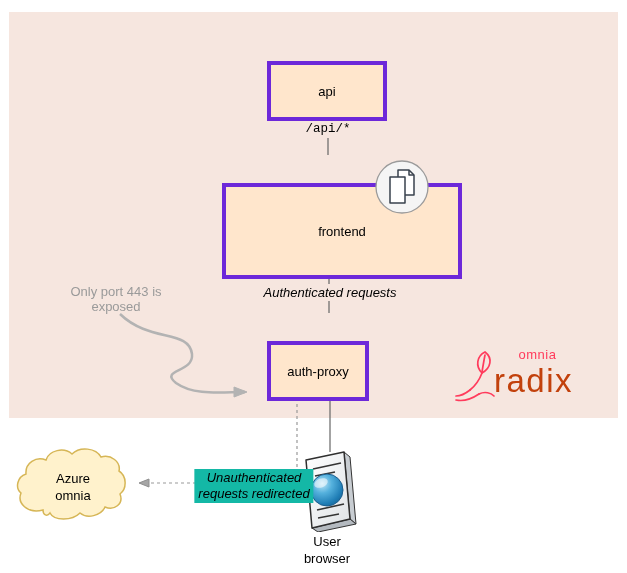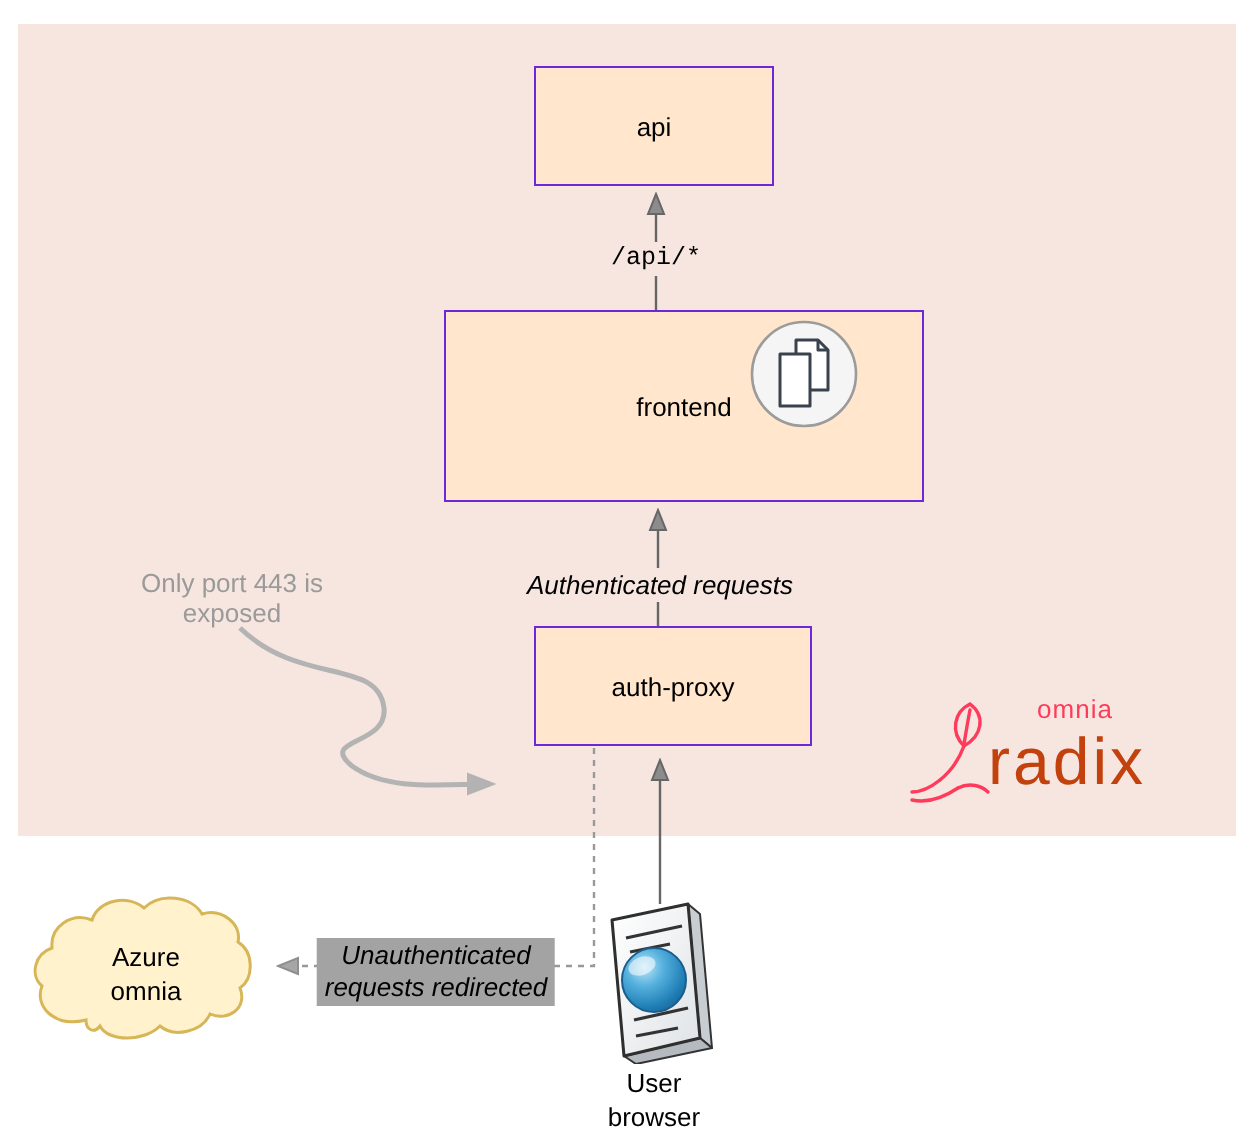--- a/index.html
+++ b/index.html
@@ -6,35 +6,35 @@
   #stage{
     position:relative;width:627px;height:573px;background:#ffffff;overflow:hidden;
     font-family:"Liberation Sans",sans-serif;color:#000;
   }
   .panel{
     position:absolute;left:9px;top:12px;width:609px;height:406px;
     background:#f6e6df;z-index:1;
   }
   .overlay{position:absolute;left:0;top:0;width:627px;height:573px;z-index:2;pointer-events:none;}
   .node{
-    position:absolute;background:#ffe6cc;border:1px solid #6d28d9;
+    position:absolute;background:#ffe6cc;border:4px solid #6d28d9;
     display:flex;align-items:center;justify-content:center;
-    font-size:13px;z-index:3;box-sizing:border-box;
+    font-size:13px;z-index:3;box-sizing:border-box;margin-top:28px;
   }
   .node-api{left:267px;top:33px;width:120px;height:60px;}
   .node-frontend{left:222px;top:155px;width:240px;height:96px;}
-  .node-authproxy{left:267px;top:313px;width:139px;height:60px;}
+  .node-authproxy{left:267px;top:313px;width:102px;height:60px;}
   .abs{position:absolute;z-index:3;}
   .lbl{
     position:absolute;z-index:4;transform:translateX(-50%);
     text-align:center;white-space:nowrap;font-size:13px;line-height:15px;
   }
   .lbl span{display:block;}
   .edge-lbl-pink{background:#f6e6df;padding:1px 4px;}
-  .edge-lbl-white{background:#a3a3a3;padding:1px 4px;}
+  .edge-lbl-white{background:#14b8a6;padding:1px 4px;margin-left:36px;}
   .italic{font-style:italic;}
   .mono{font-family:"Liberation Mono","DejaVu Sans Mono",monospace;font-size:12.5px;}
   .gray-note{color:#9a9a9a;}
   .docs-circle{left:374px;top:159px;}
   .static-lbl{left:402px;top:216px;}
   .cloud{left:14px;top:447px;}
   .cloud-lbl{left:73px;top:470px;line-height:17px;}
   .browser{left:298px;top:448px;}
   .browser-lbl{left:327px;top:533px;line-height:17px;}
   .port-note{left:116px;top:284px;}

